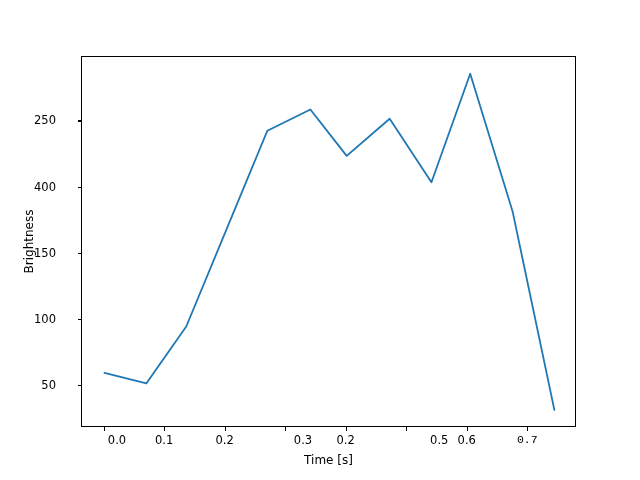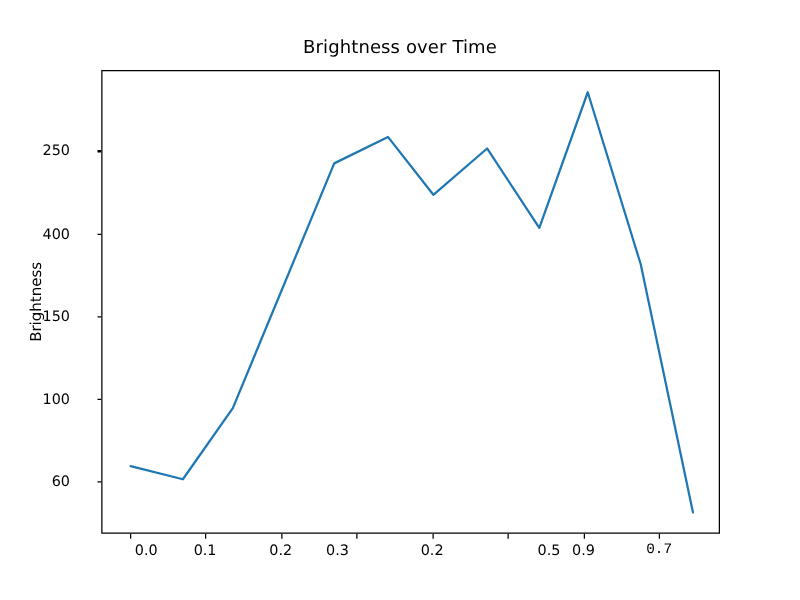--- a/index.html
+++ b/index.html
@@ -100,21 +100,20 @@
     text-align: center;
     font-size: 12px;
     color: #000000;
   }
 </style>
 </head>
 <body>
 
 <div id="figure">
 
-  <div id="chart-title">Brightness over Time</div>
 
   <div id="axes">
     <svg id="plot-svg" viewBox="0 0 495 371" preserveAspectRatio="none">
       <polyline id="data-line" fill="none" stroke="#1f77b4" stroke-width="1.8" stroke-linejoin="round" stroke-linecap="round" points="22.52,315.83 64.30,326.41 104.26,269.52 185.38,73.70 228.37,52.53 264.69,98.84 307.68,61.79 349.45,125.30 388.20,16.80 430.58,154.41 472.36,352.87"></polyline>
     </svg>
   </div>
 
   <div id="xtick-marks">
       <div class="tick-mark xtick-mark" style="left: 103.522px;"></div>
       <div class="tick-mark xtick-mark" style="left: 164.065px;"></div>
@@ -129,29 +128,30 @@
       <div class="tick-mark ytick-mark" style="top: 385.057px;"></div>
       <div class="tick-mark ytick-mark" style="top: 318.902px;"></div>
       <div class="tick-mark ytick-mark" style="top: 252.746px;"></div>
       <div class="tick-mark ytick-mark" style="top: 186.591px;"></div>
       <div class="tick-mark ytick-mark" style="top: 120.435px;"></div>
     </div>
   <div id="xtick-labels">
       <div class="tick-label xtick-label" style="left: 117px;">0.0</div>
       <div class="tick-label xtick-label" style="left: 164.065px;">0.1</div>
       <div class="tick-label xtick-label" style="left: 224.608px;">0.2</div>
-      <div class="tick-label xtick-label" style="left: 270px;">0.3</div>
+      <div class="tick-label xtick-label" style="left: 303px;">0.3</div>
       <div class="tick-label xtick-label" style="left: 345.694px;">0.2</div>
       <div class="tick-label xtick-label" style="left: 406.237px; margin-left: 33px;">0.5</div>
-      <div class="tick-label xtick-label" style="left: 466.78px;">0.9</div>
+      <div class="tick-label xtick-label" style="left: 466.78px;">0.6</div>
       <div class="tick-label xtick-label" style="left: 527.323px; font-family: Liberation Mono, monospace;">0.7</div>
     </div>
   <div id="ytick-labels">
-      <div class="tick-label ytick-label" style="top: 385.057px;">60</div>
+      <div class="tick-label ytick-label" style="top: 385.057px;">50</div>
       <div class="tick-label ytick-label" style="top: 318.902px;">100</div>
       <div class="tick-label ytick-label" style="top: 252.746px; margin-left: 36px;">150</div>
       <div class="tick-label ytick-label" style="top: 186.591px;">400</div>
       <div class="tick-label ytick-label" style="top: 120.435px;">250</div>
     </div>
 
+  <div id="xlabel">Time [s]</div>
   <div id="ylabel">Brightness</div>
 
 </div>
 
 </body></html>

